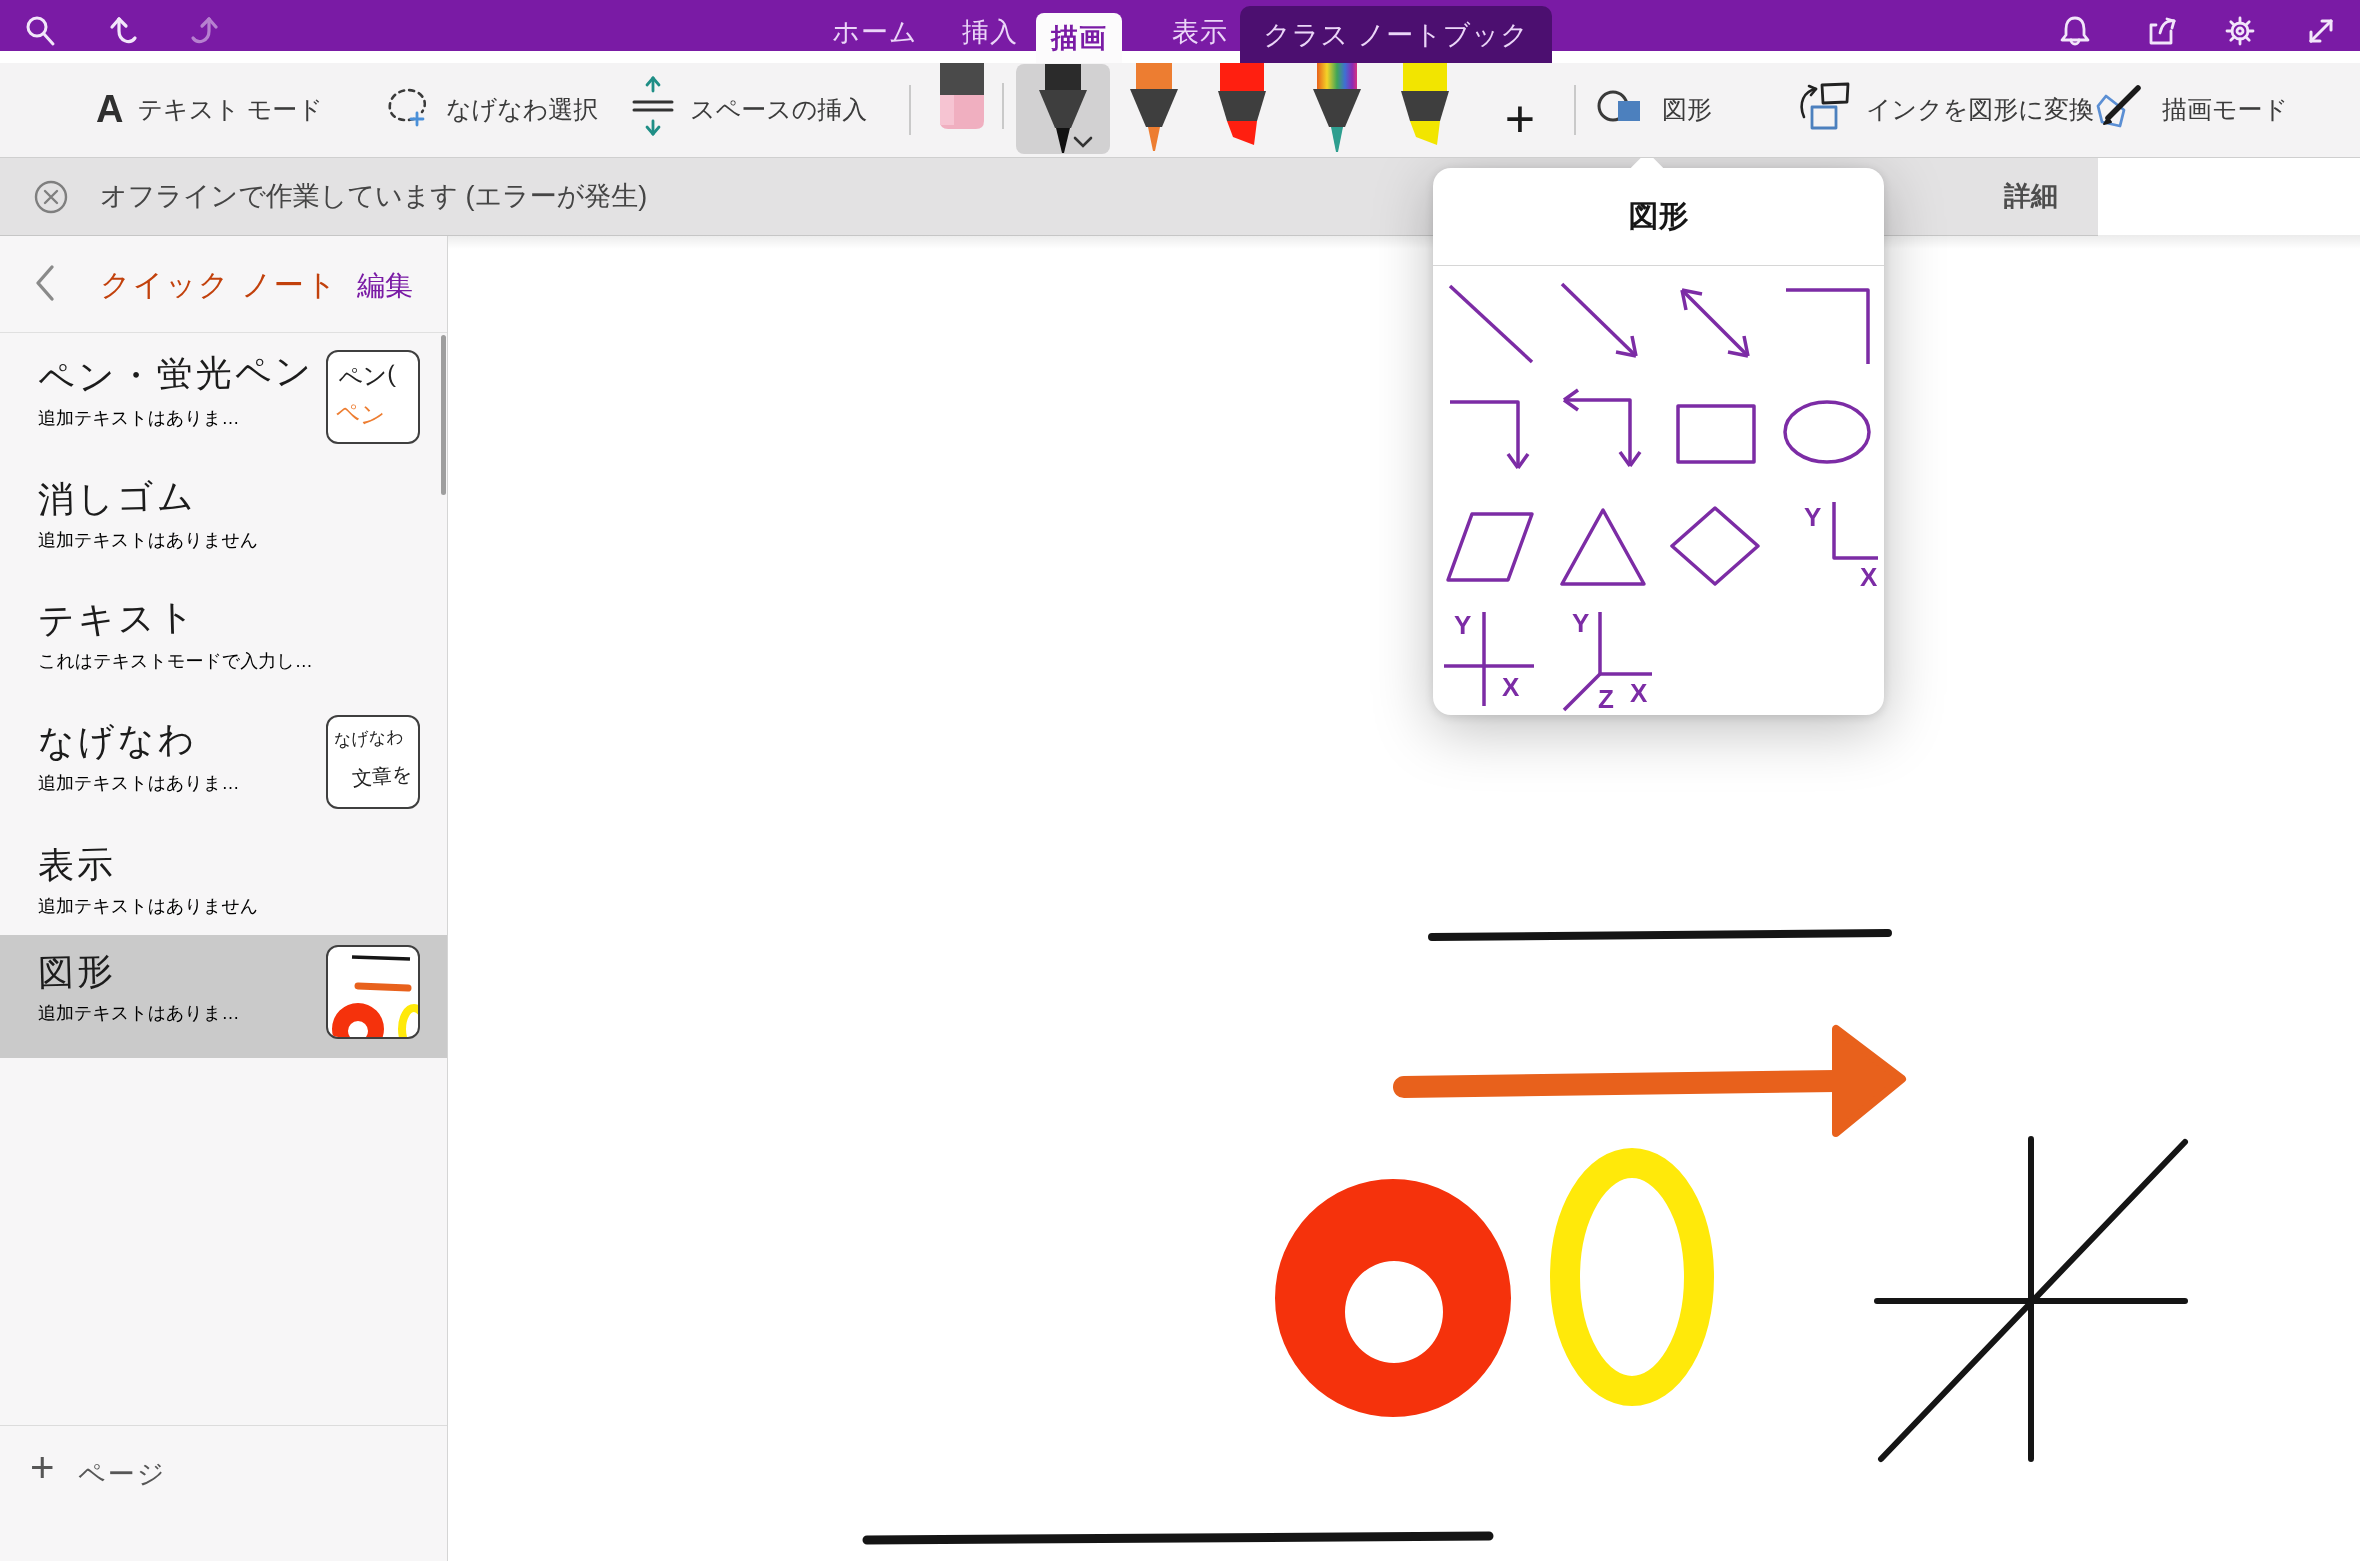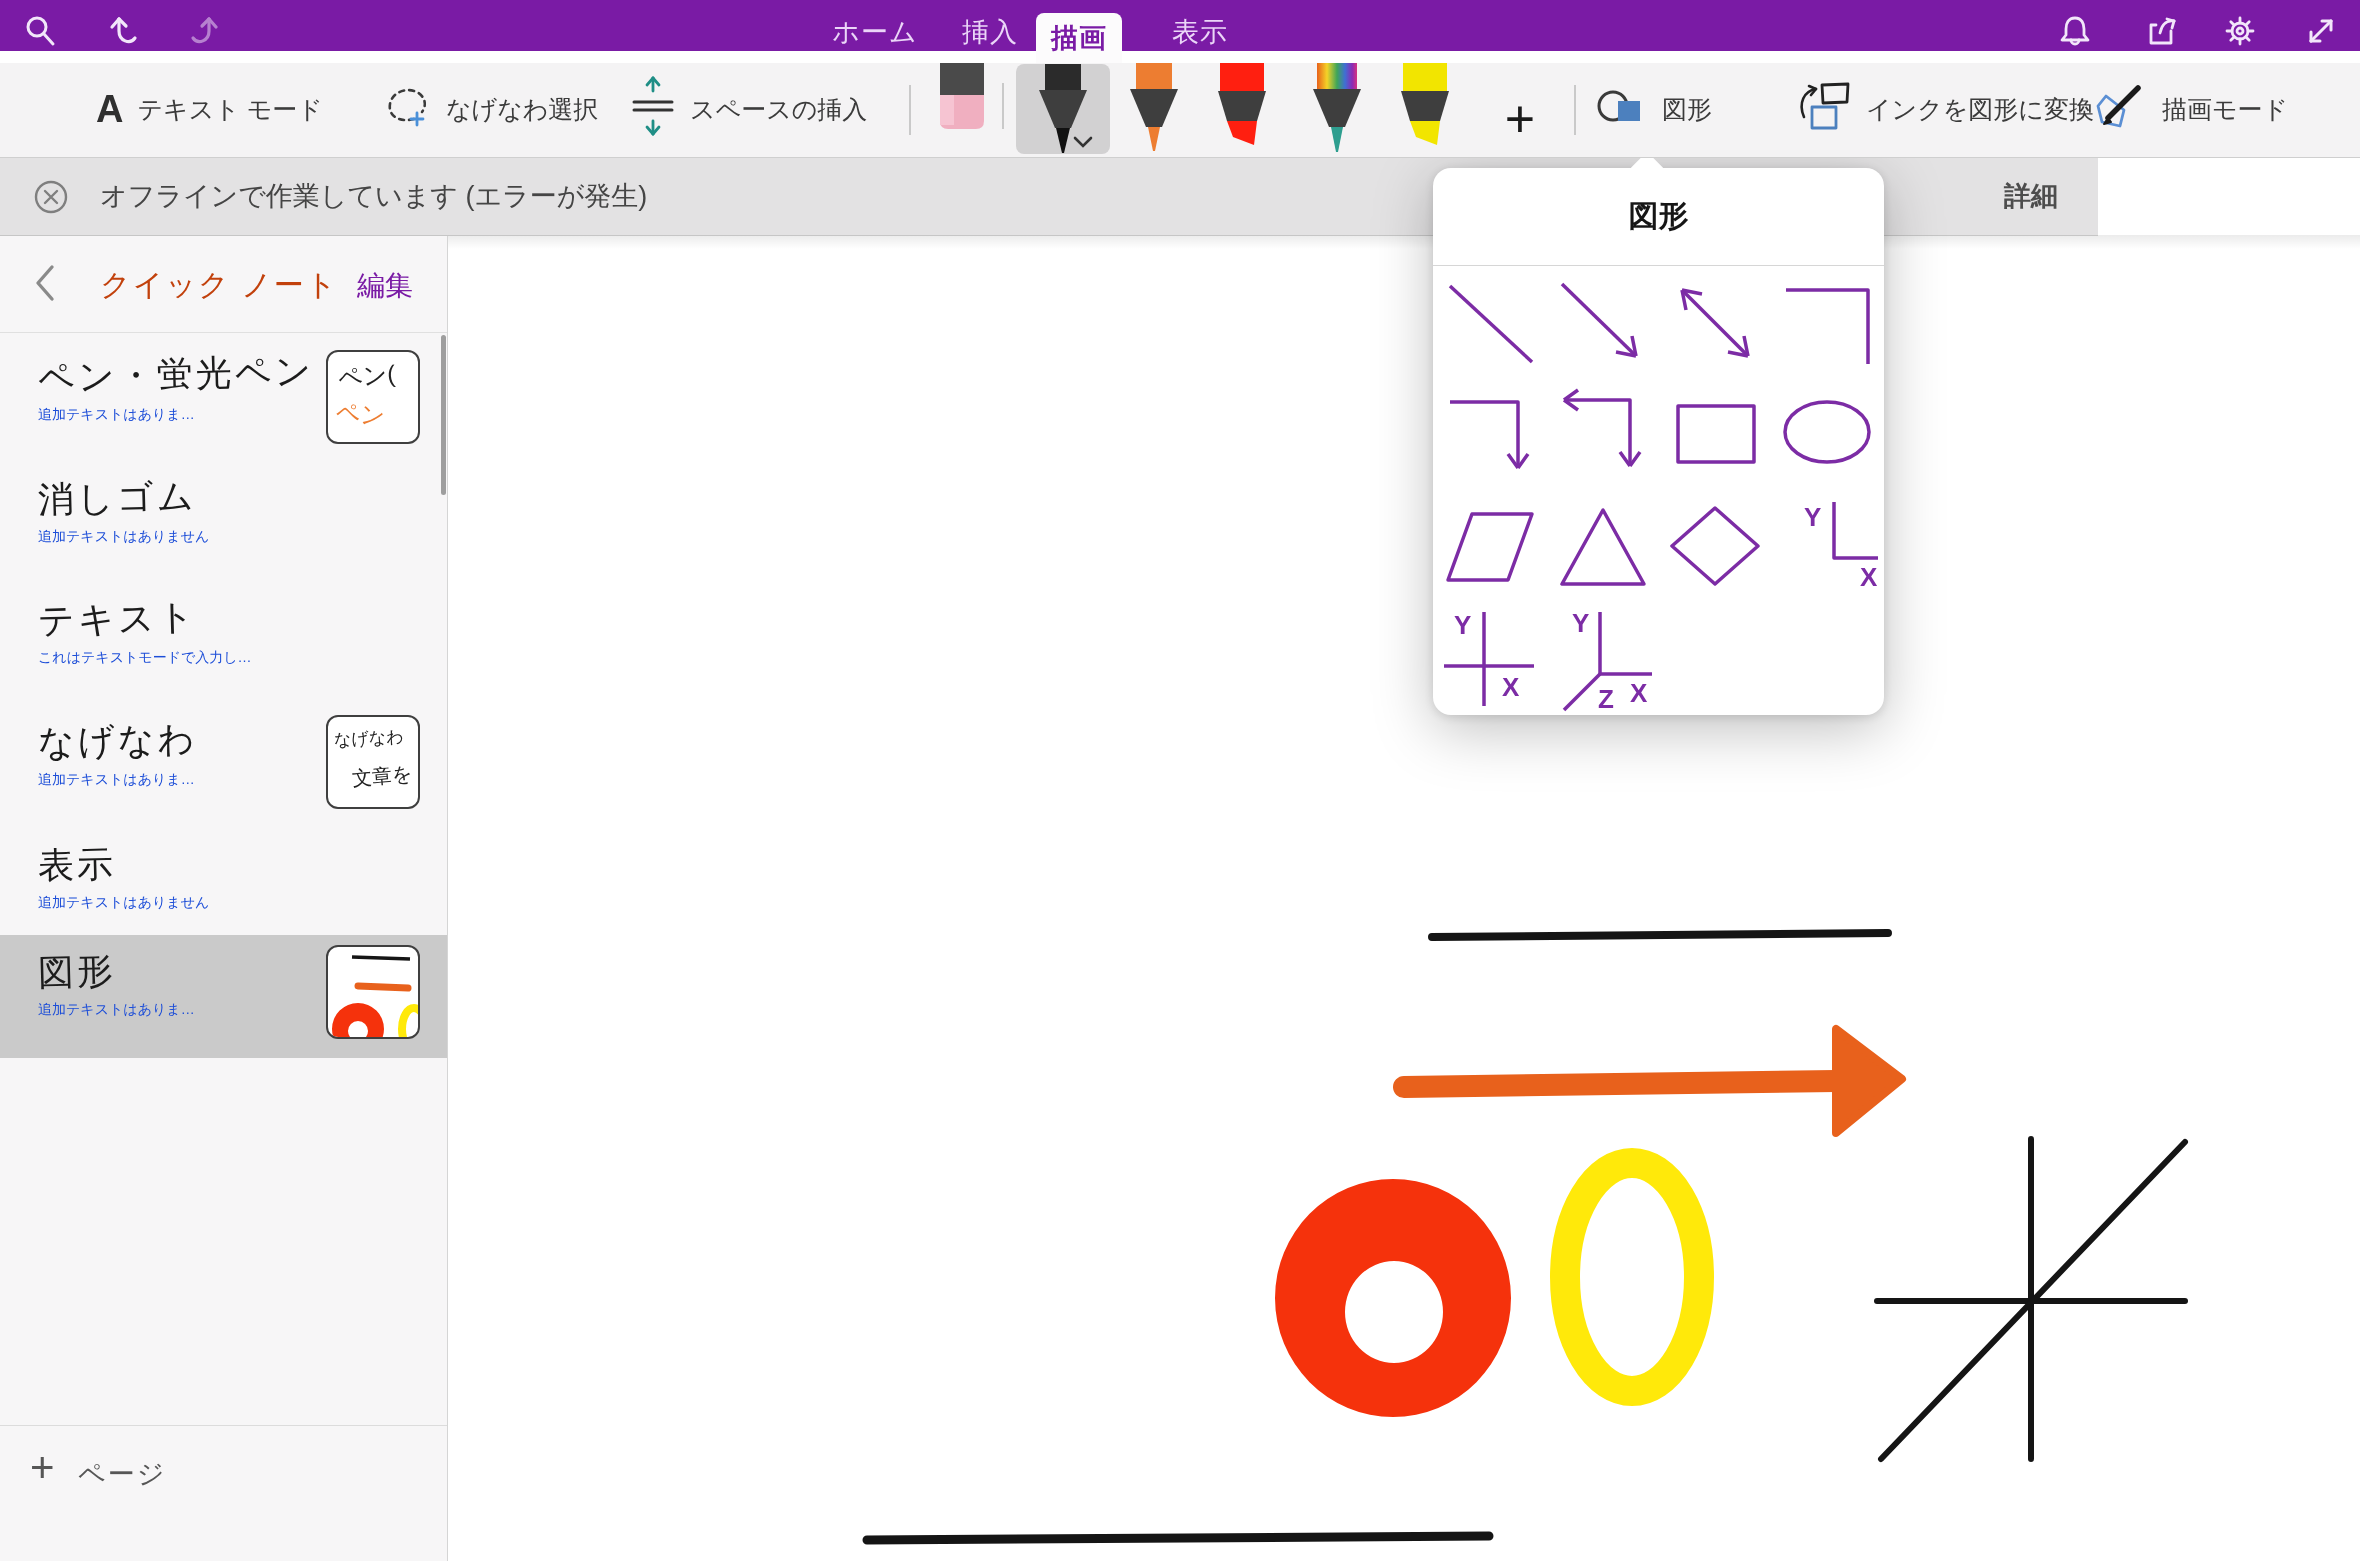--- a/index.html
+++ b/index.html
@@ -28,21 +28,21 @@
   #banner-msg{margin-left:100px;font-size:27px;color:#454545;}
   #banner-detail{position:absolute;right:40px;font-size:27px;font-weight:bold;color:#4D4D4D;}
   
   #sidebar{left:0;top:235px;width:447px;height:1326px;background:#F7F6F7;border-right:1px solid #D5D5D5;z-index:8;}
   #sb-header{left:0;top:0;width:447px;height:97px;border-bottom:1px solid #E0E0E0;}
   #sb-title{left:100px;top:30px;font-size:30px;color:#c2410c;letter-spacing:2px;}
   #sb-edit{right:34px;top:32px;font-size:28px;color:#7A1BA5;}
   .sb-item{left:0;width:447px;height:121px;}
   .sb-item.sel{background:#CACACA;}
   .sb-title-hand{left:38px;top:14px;font-size:36px;color:#1C1C1C;letter-spacing:3px;transform:rotate(-1.5deg);transform-origin:left;}
-  .sb-sub{left:38px;top:66px;font-size:14px;color:#1d4ed8;}
+  .sb-sub{left:38px;top:66px;font-size:18px;color:#000000;}
   .thumb{right:27px;top:10px;width:90px;height:90px;background:#fff;border:2px solid #3F3F3F;border-radius:12px;overflow:hidden;}
   #sb-scroll{right:1px;top:100px;width:5px;height:160px;border-radius:3px;background:#9E9E9E;}
   #add-page{left:0;top:1190px;width:447px;height:136px;border-top:1px solid #DCDCDC;color:#565656;}
   #add-page .plus{left:30px;top:18px;font-size:42px;font-weight:300;}
   #add-page .lbl{left:78px;top:30px;font-size:27px;letter-spacing:2px;}
   
   #canvas{left:448px;top:235px;width:1912px;height:1326px;background:#FFFFFF;z-index:1;}
   #canvas-top-shade{left:448px;top:235px;width:1912px;height:14px;
      background:linear-gradient(#00000014,transparent);z-index:2;}
   #canvas-svg{left:0;top:0;width:2360px;height:1561px;z-index:5;}
@@ -92,20 +92,23 @@
     <span>ホーム</span>
   </div>
   <div class="abs tab" style="left:945px;width:90px">
     <span>挿入</span>
   </div>
   <div id="tab-draw-box" class="abs tab">
     <span class="lbl">描画</span>
   </div>
   <div class="abs tab" style="left:1155px;width:90px">
     <span>表示</span>
+  </div>
+  <div id="tab-class-box" class="abs tab">
+    <span>クラス ノートブック</span>
   </div>
 
   <div class="abs topicon" style="left:2053px">
     <svg width="36" height="36" viewBox="0 0 36 36">
         <g stroke="#F2E6FA" stroke-width="2.8" fill="none" stroke-linecap="round" stroke-linejoin="round">
       <path d="M18 5 C11 5 9 11 9 16 L9 22 L5 27 L31 27 L27 22 L27 16 C27 11 25 5 18 5 Z"></path>
       <path d="M14 27 a4 4 0 0 0 8 0"></path>
         </g>
       </svg>
   </div>

